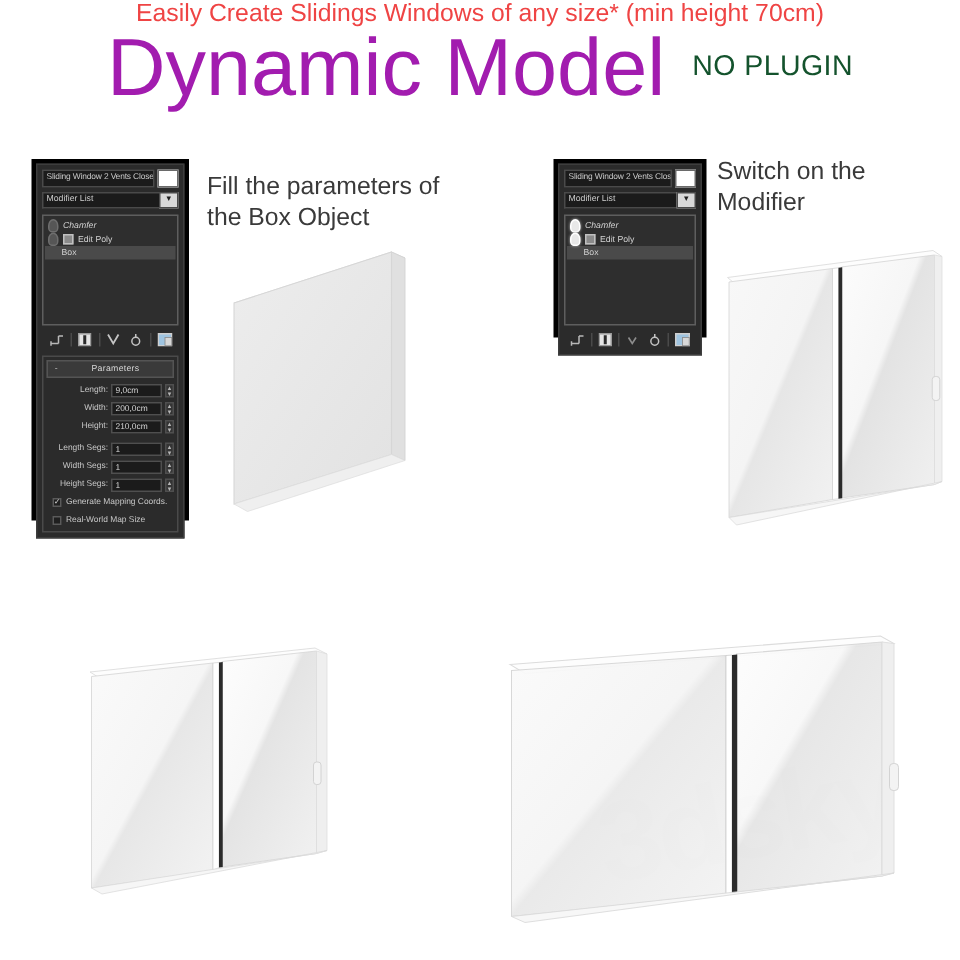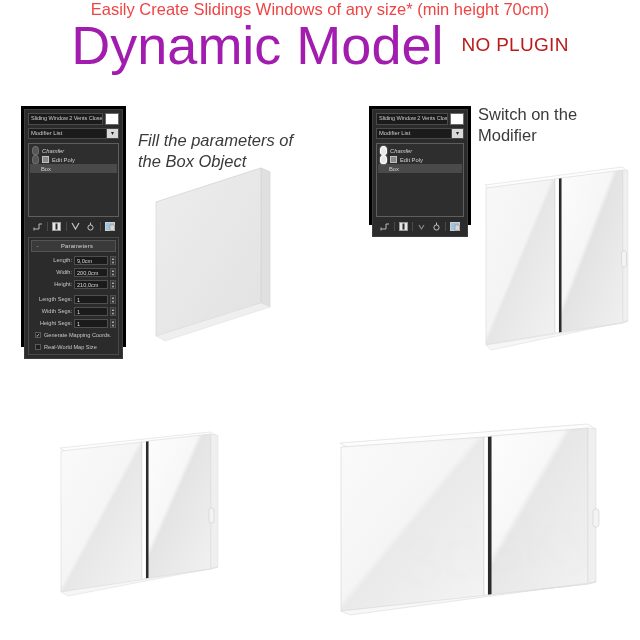--- a/index.html
+++ b/index.html
@@ -26,36 +26,36 @@
   }
   .title-main {
     font-size: 54px;
     color: #a21caf;
     font-weight: 400;
     letter-spacing: 0px;
     vertical-align: middle;
   }
   .title-sub {
     font-size: 19px;
-    color: #b91c1c;
+    color: #14532d;
     font-weight: 400;
     vertical-align: middle;
     margin-left: 18px;
     letter-spacing: 0.3px;
   }
 
   
   .caption {
     position: absolute;
     font-size: 16.5px;
     color: #3a3a3a;
     line-height: 1.28;
     white-space: pre-line;
   }
-  #caption-left  { left: 138px; top: 130px; width: 210px; font-style: italic; }
+  #caption-left  { left: 138px; top: 114px; width: 210px; }
   #caption-right { left: 478px; top: 104px; width: 160px; }
   #caption-bottom {
     left: 0; top: 389px; width: 640px;
     text-align: center;
     font-size: 16.5px;
     color: #ef4444;
     white-space: nowrap;
   }
 
   

